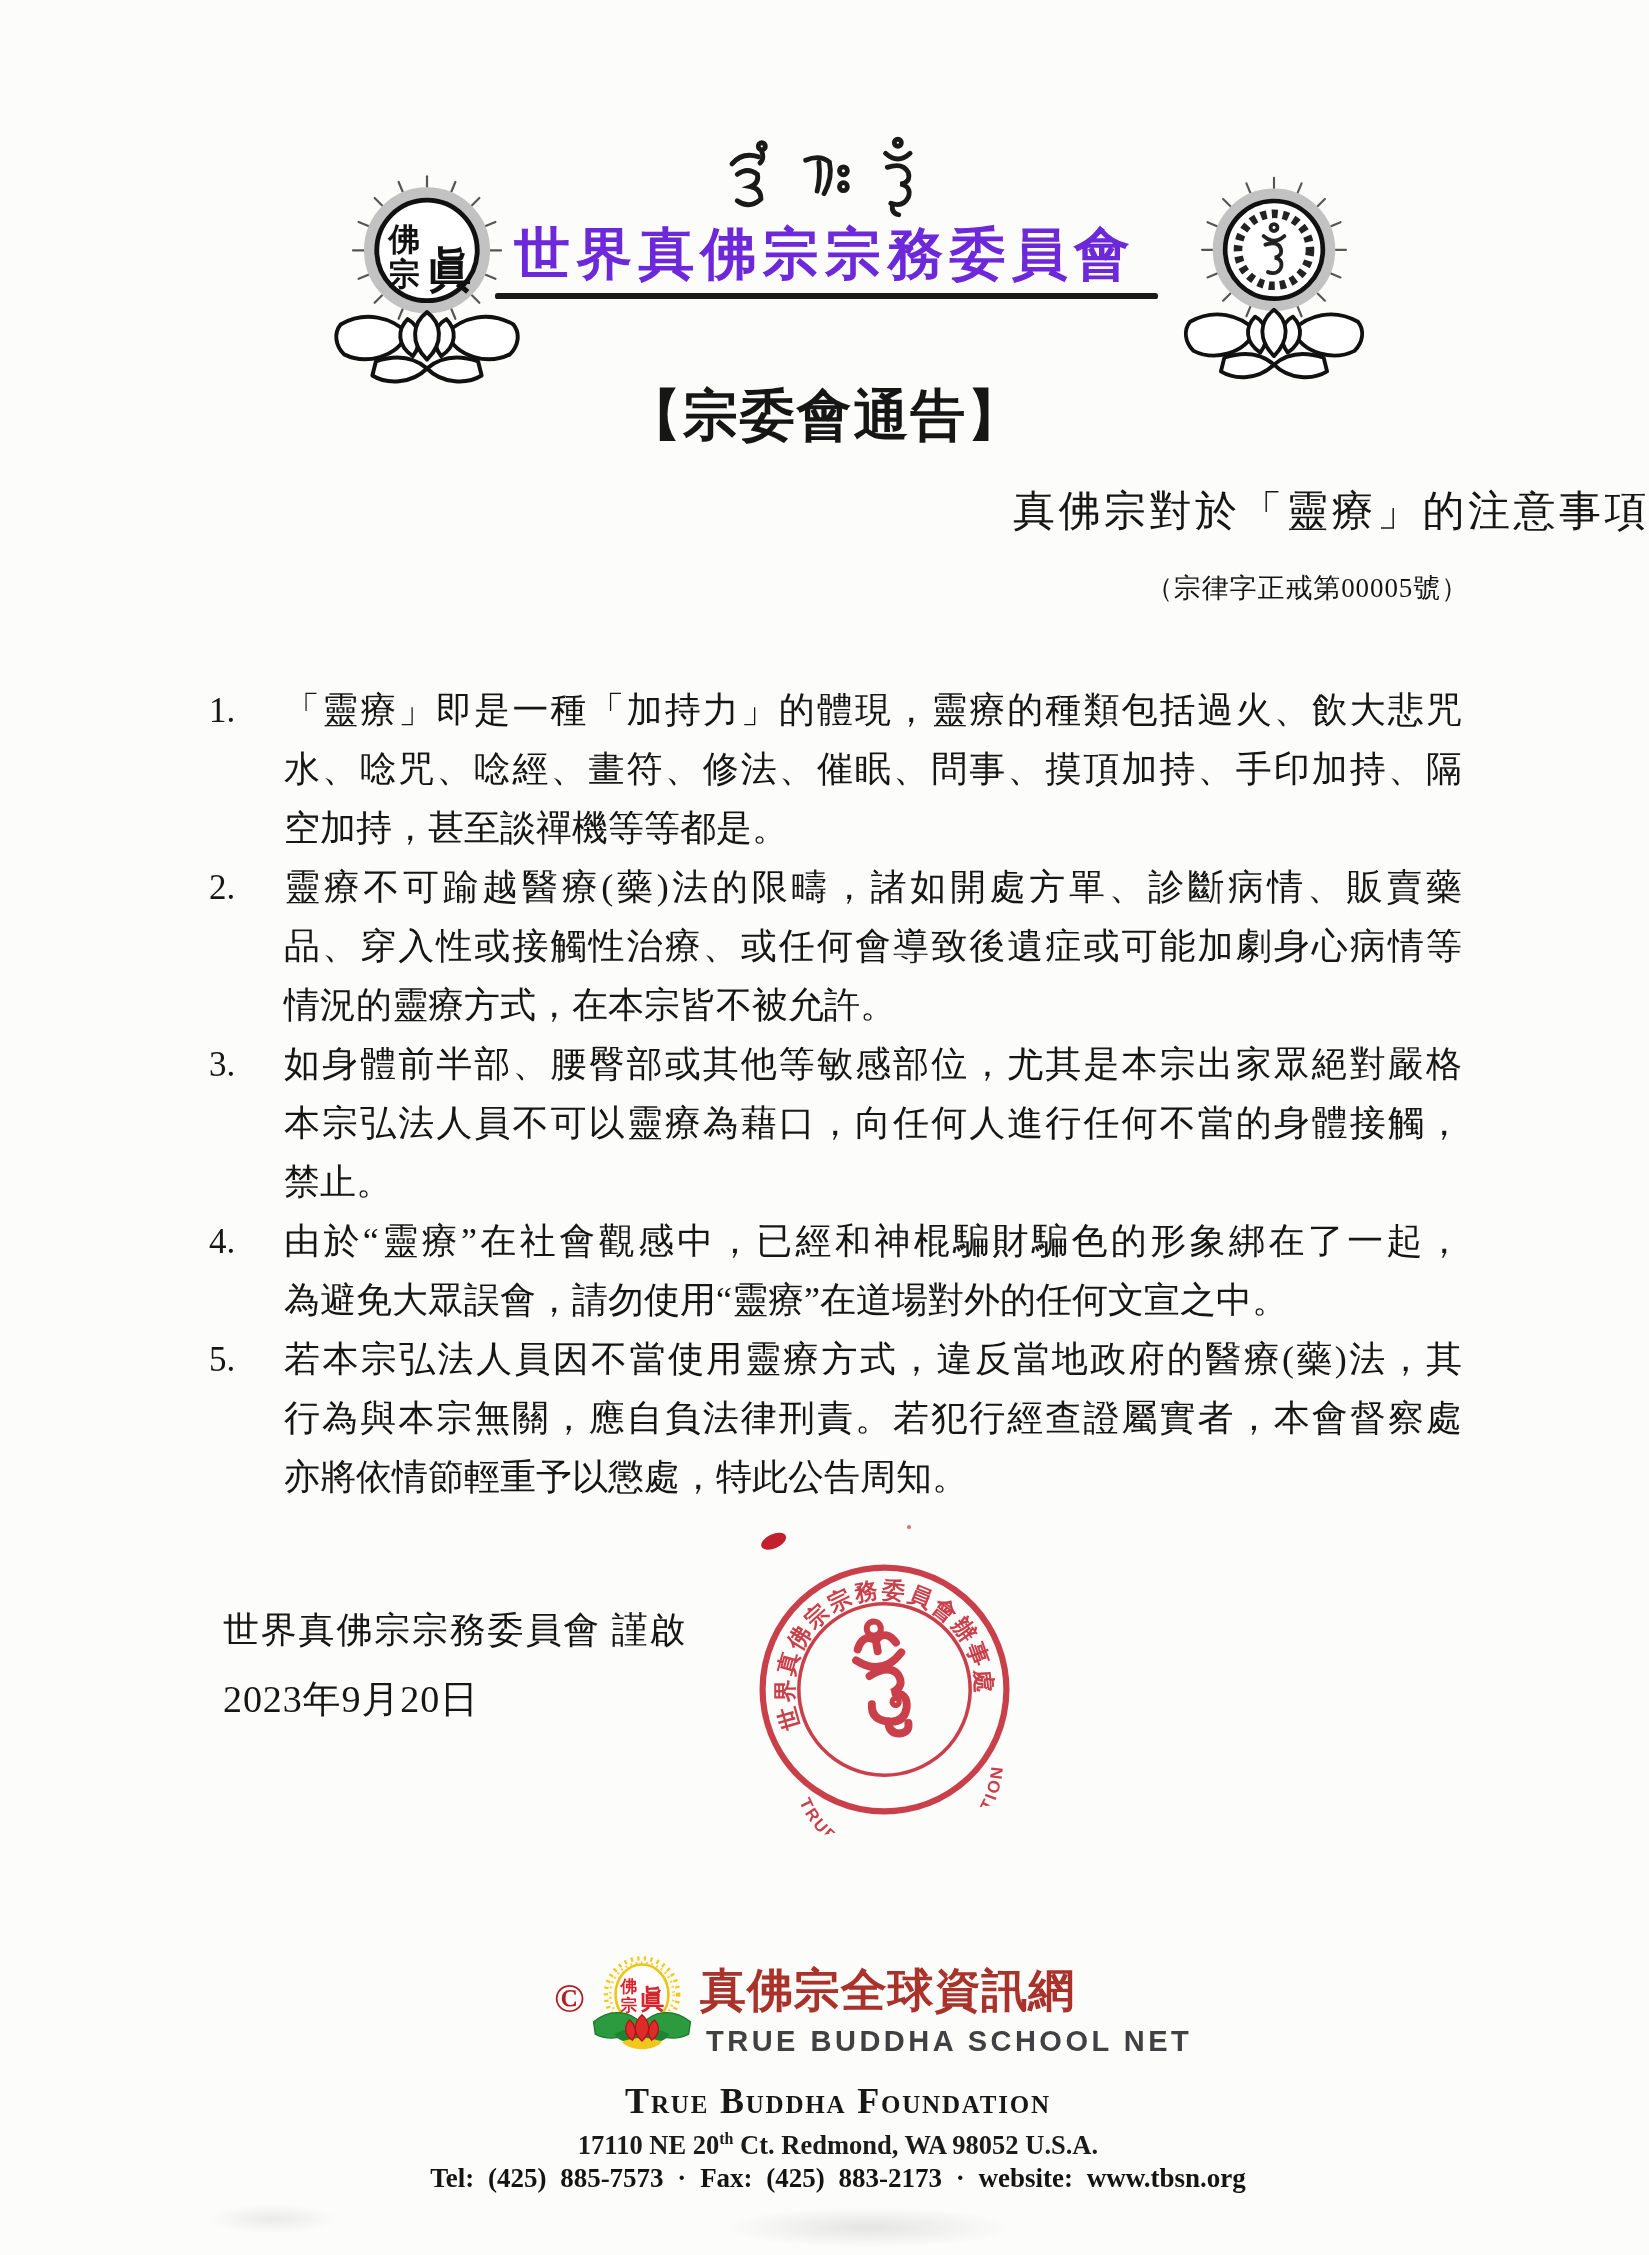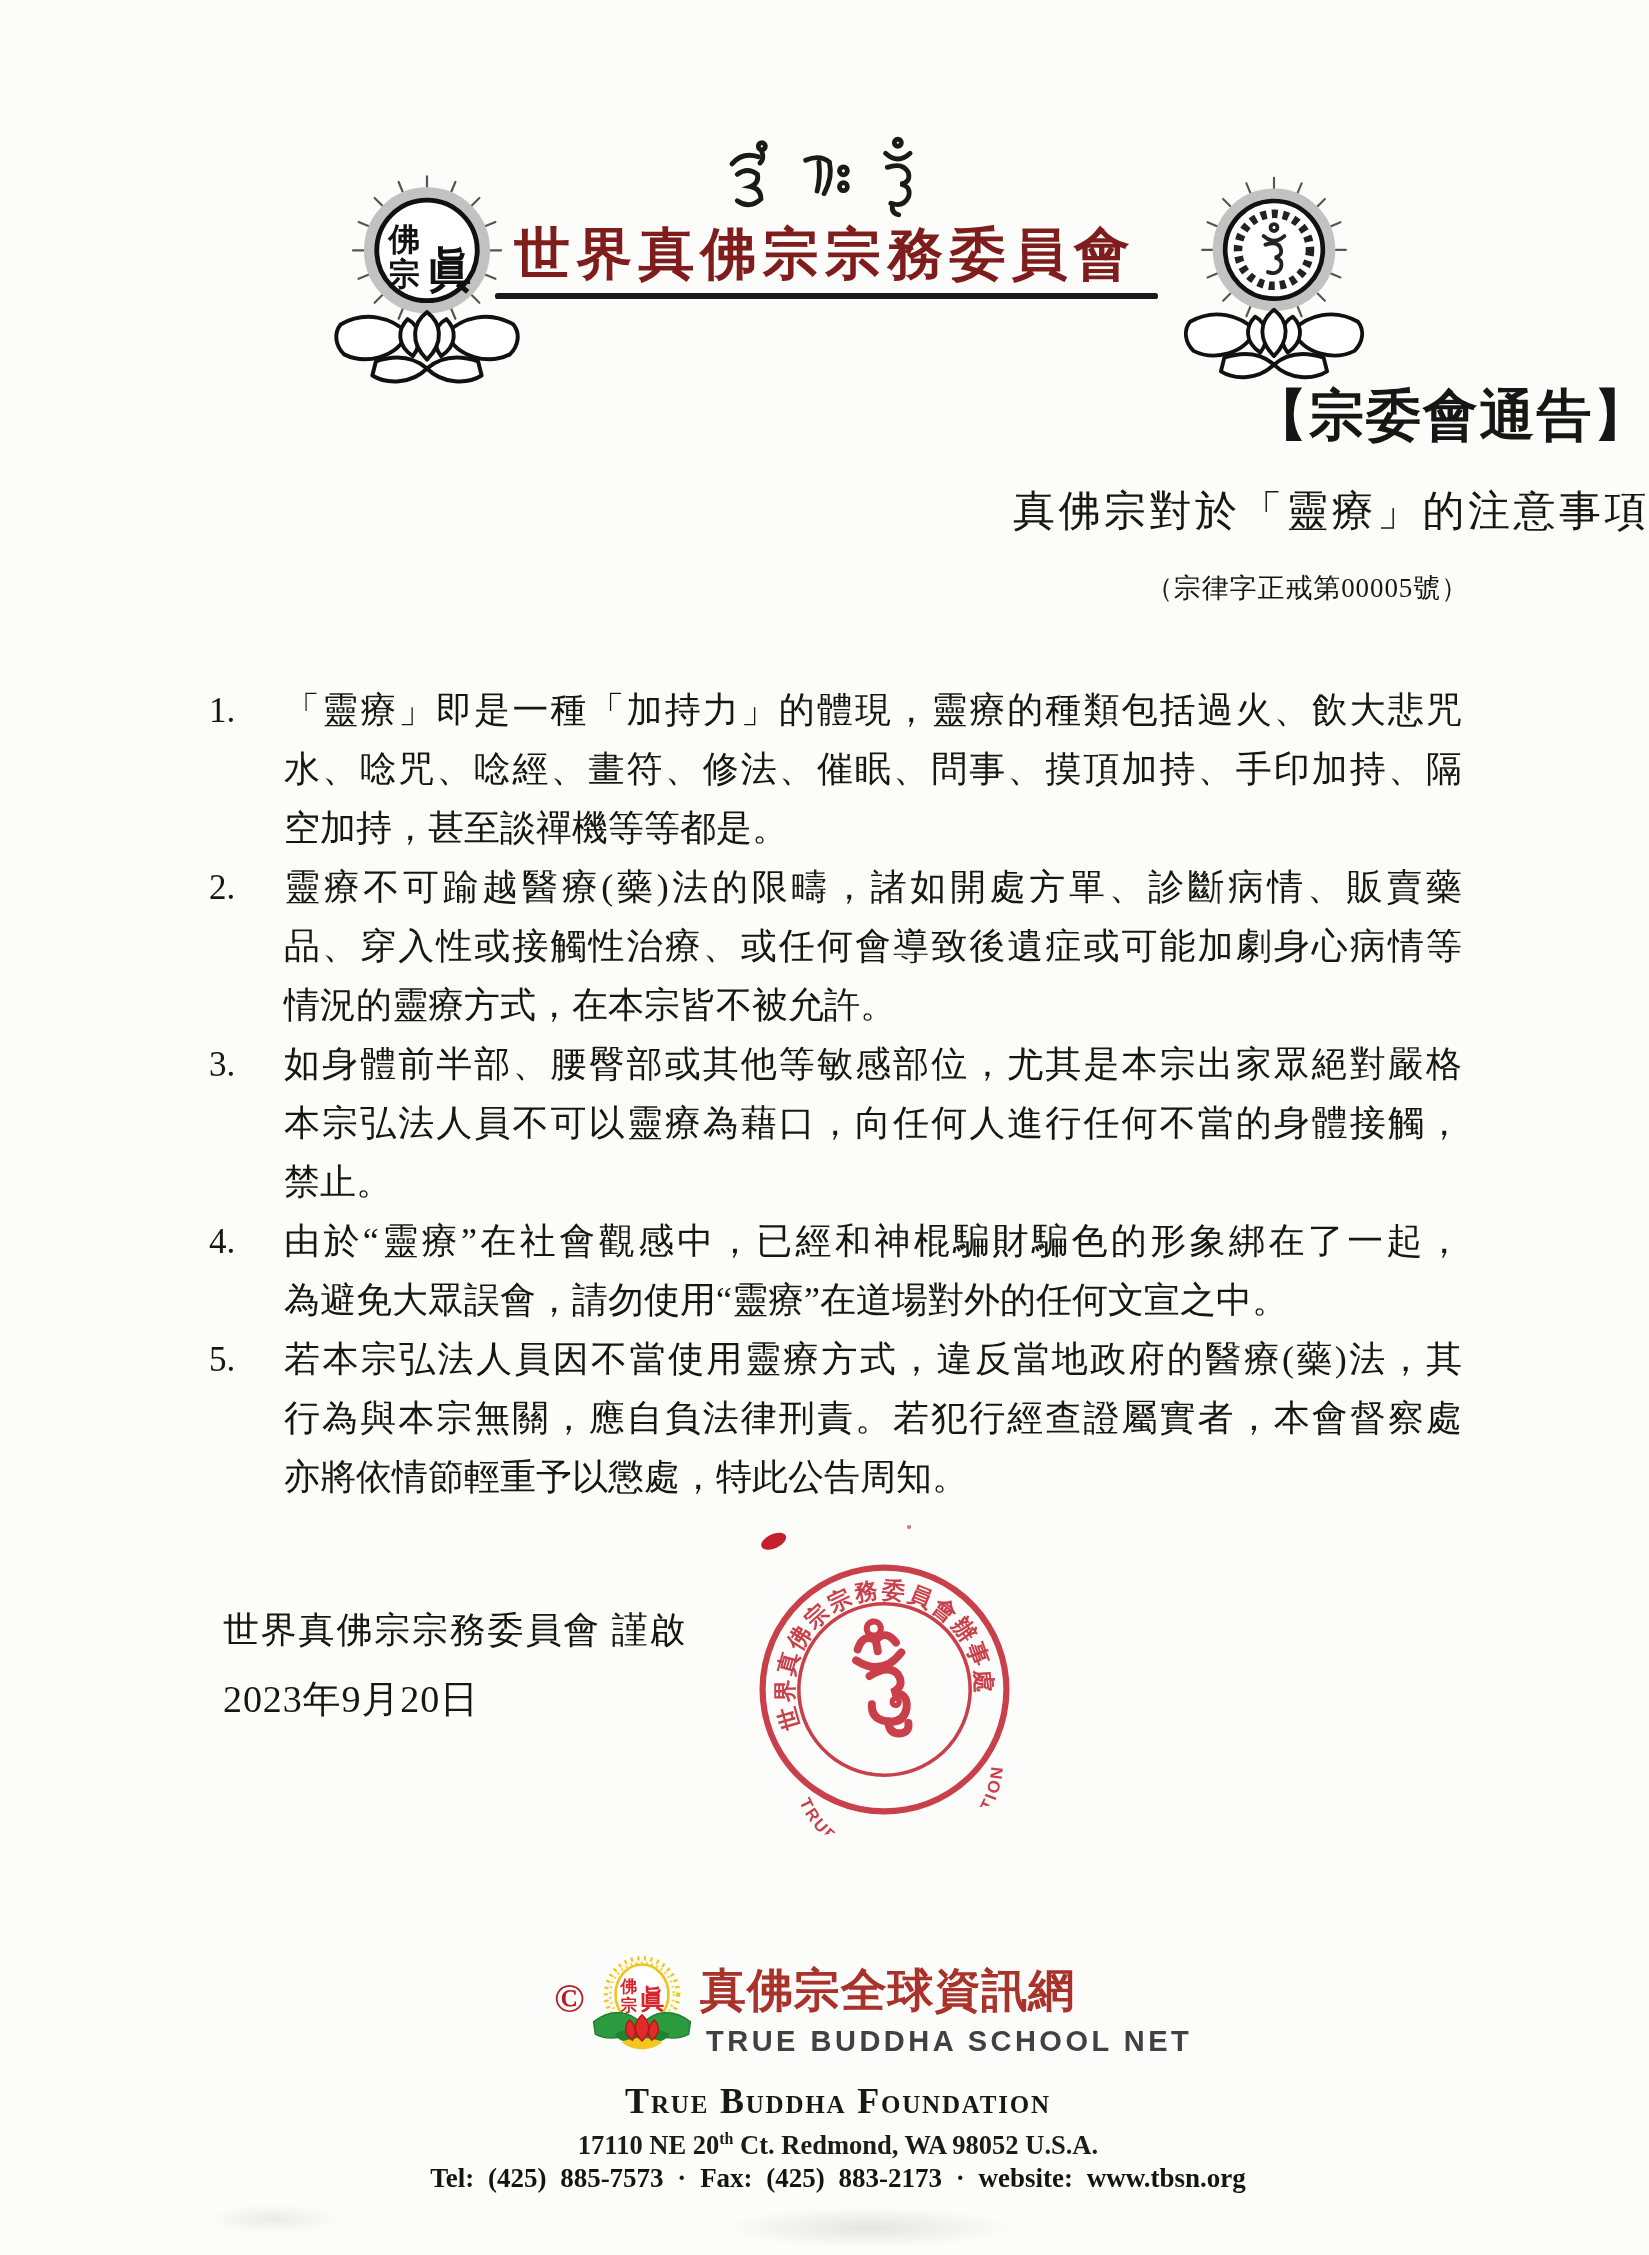--- a/index.html
+++ b/index.html
@@ -1,24 +1,24 @@
 <!DOCTYPE html>
 <html style="font-size:14px"><head>
 <meta charset="utf-8">
 <style>
   html,body{margin:0;padding:0;background:#9a9a9a;}
   .page{position:relative;width:1650px;height:2256px;background:#fcfcfa;overflow:hidden;
         font-family:"Liberation Serif","DejaVu Serif",serif;color:#161616;}
   .abs{position:absolute;}
   
   .org-title{left:0;top:217px;width:100%;text-align:center;font-size:56px;font-weight:800;
-             letter-spacing:6.2px;color:#7f1d1d;}
+             letter-spacing:6.2px;color:#6d28d9;}
   .title-underline{left:495px;top:293px;width:663px;height:6.2px;background:#1a1a1a;border-radius:2.6px;}
   
-  .notice-heading{left:0;top:379px;width:100%;text-align:right;font-size:55px;font-weight:700;letter-spacing:1.8px;}
+  .notice-heading{left:0;top:379px;width:100%;text-align:center;font-size:55px;font-weight:700;letter-spacing:1.8px;}
   .notice-subtitle{left:0;top:483px;width:100%;text-align:right;font-size:42px;letter-spacing:3.5px;}
   .reference{right:181px;top:570px;font-size:27px;letter-spacing:0.9px;}
   
   .notice-list{left:209px;top:681px;width:1253px;}
   .item{position:relative;padding-left:75px;}
   .num{position:absolute;left:0;top:0;font-size:35px;line-height:59px;}
   .line{font-size:36px;line-height:59px;}
   .fill{text-align:justify;text-align-last:justify;}
   
   .sig{left:223px;top:1606px;}

